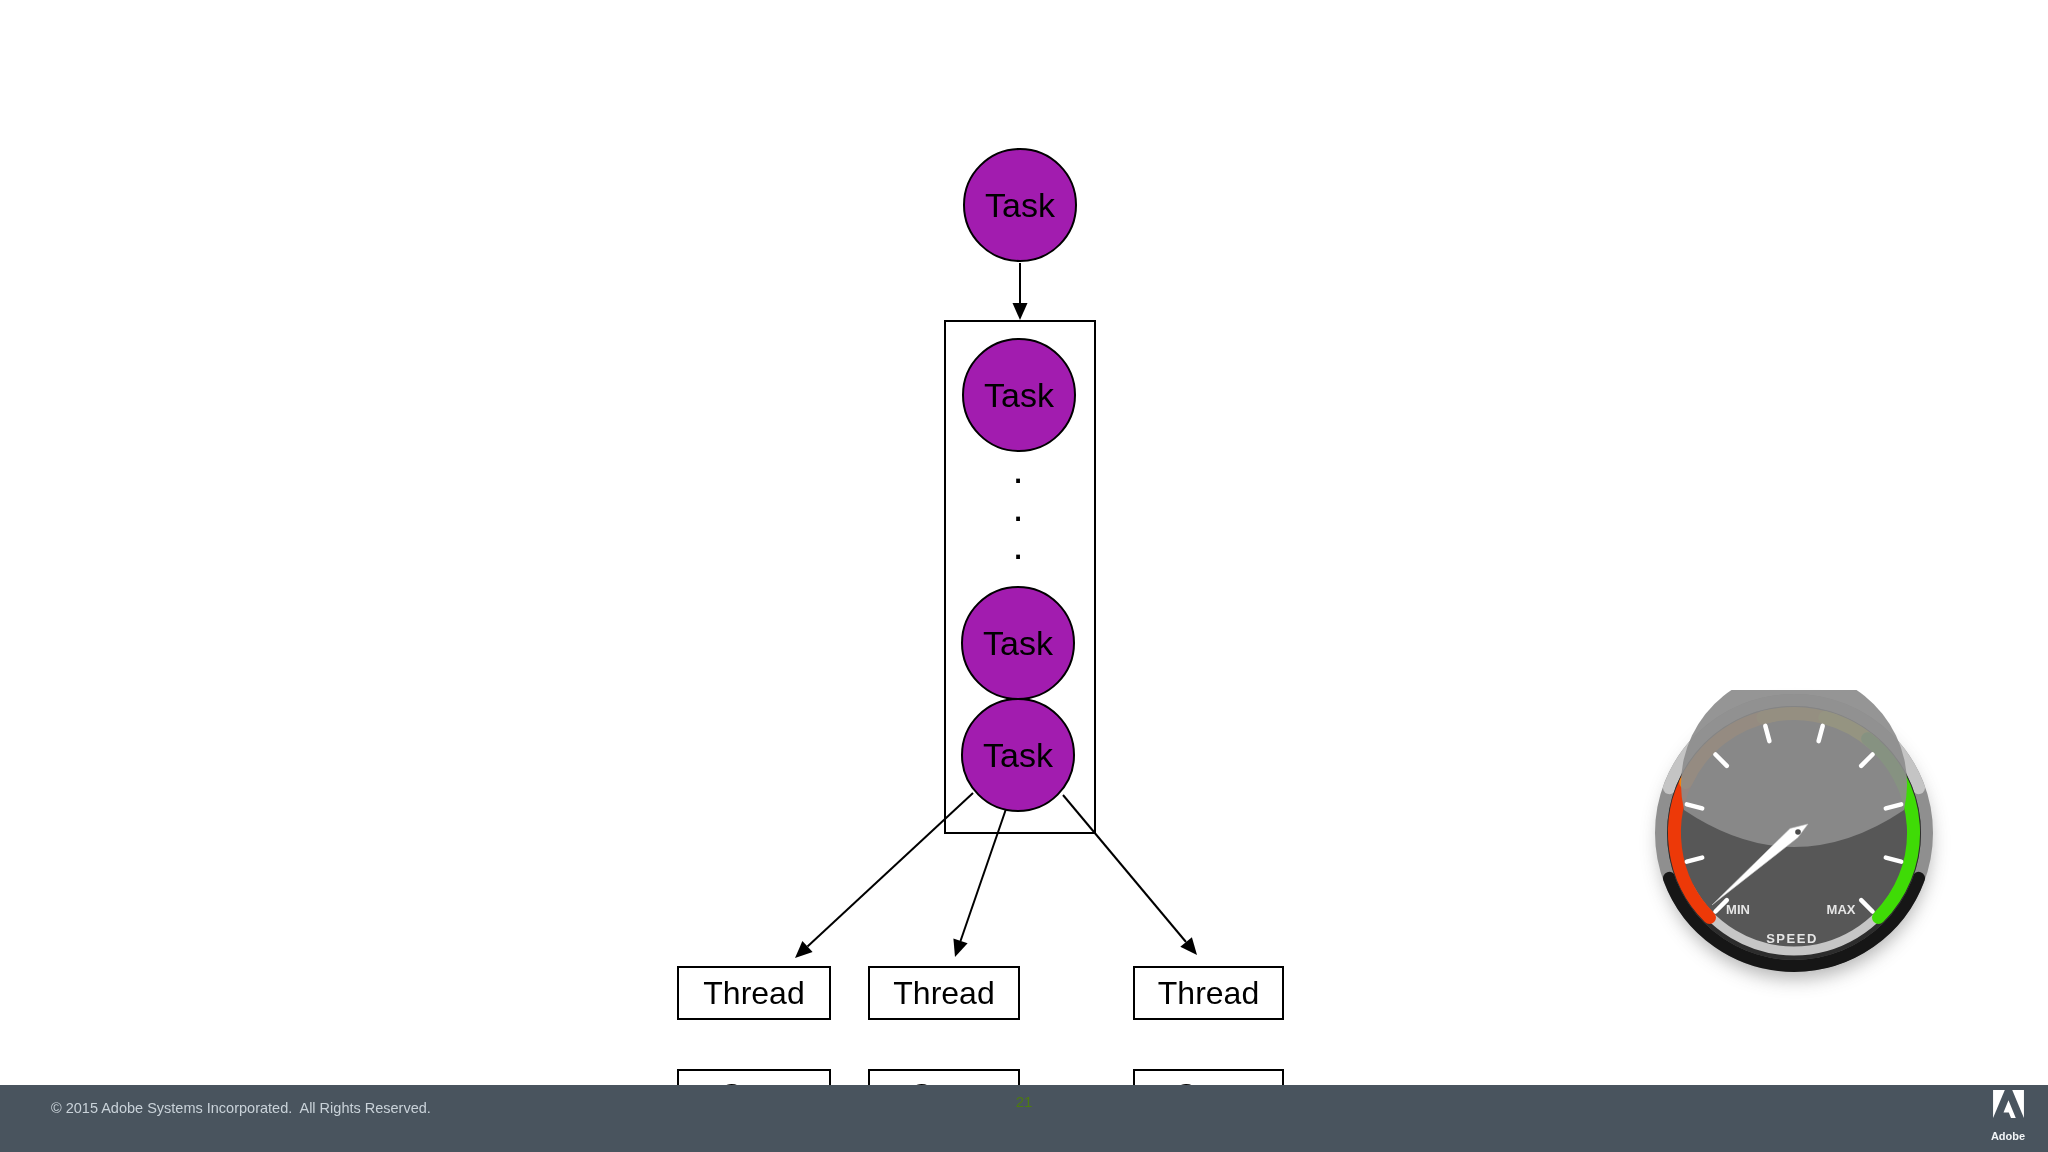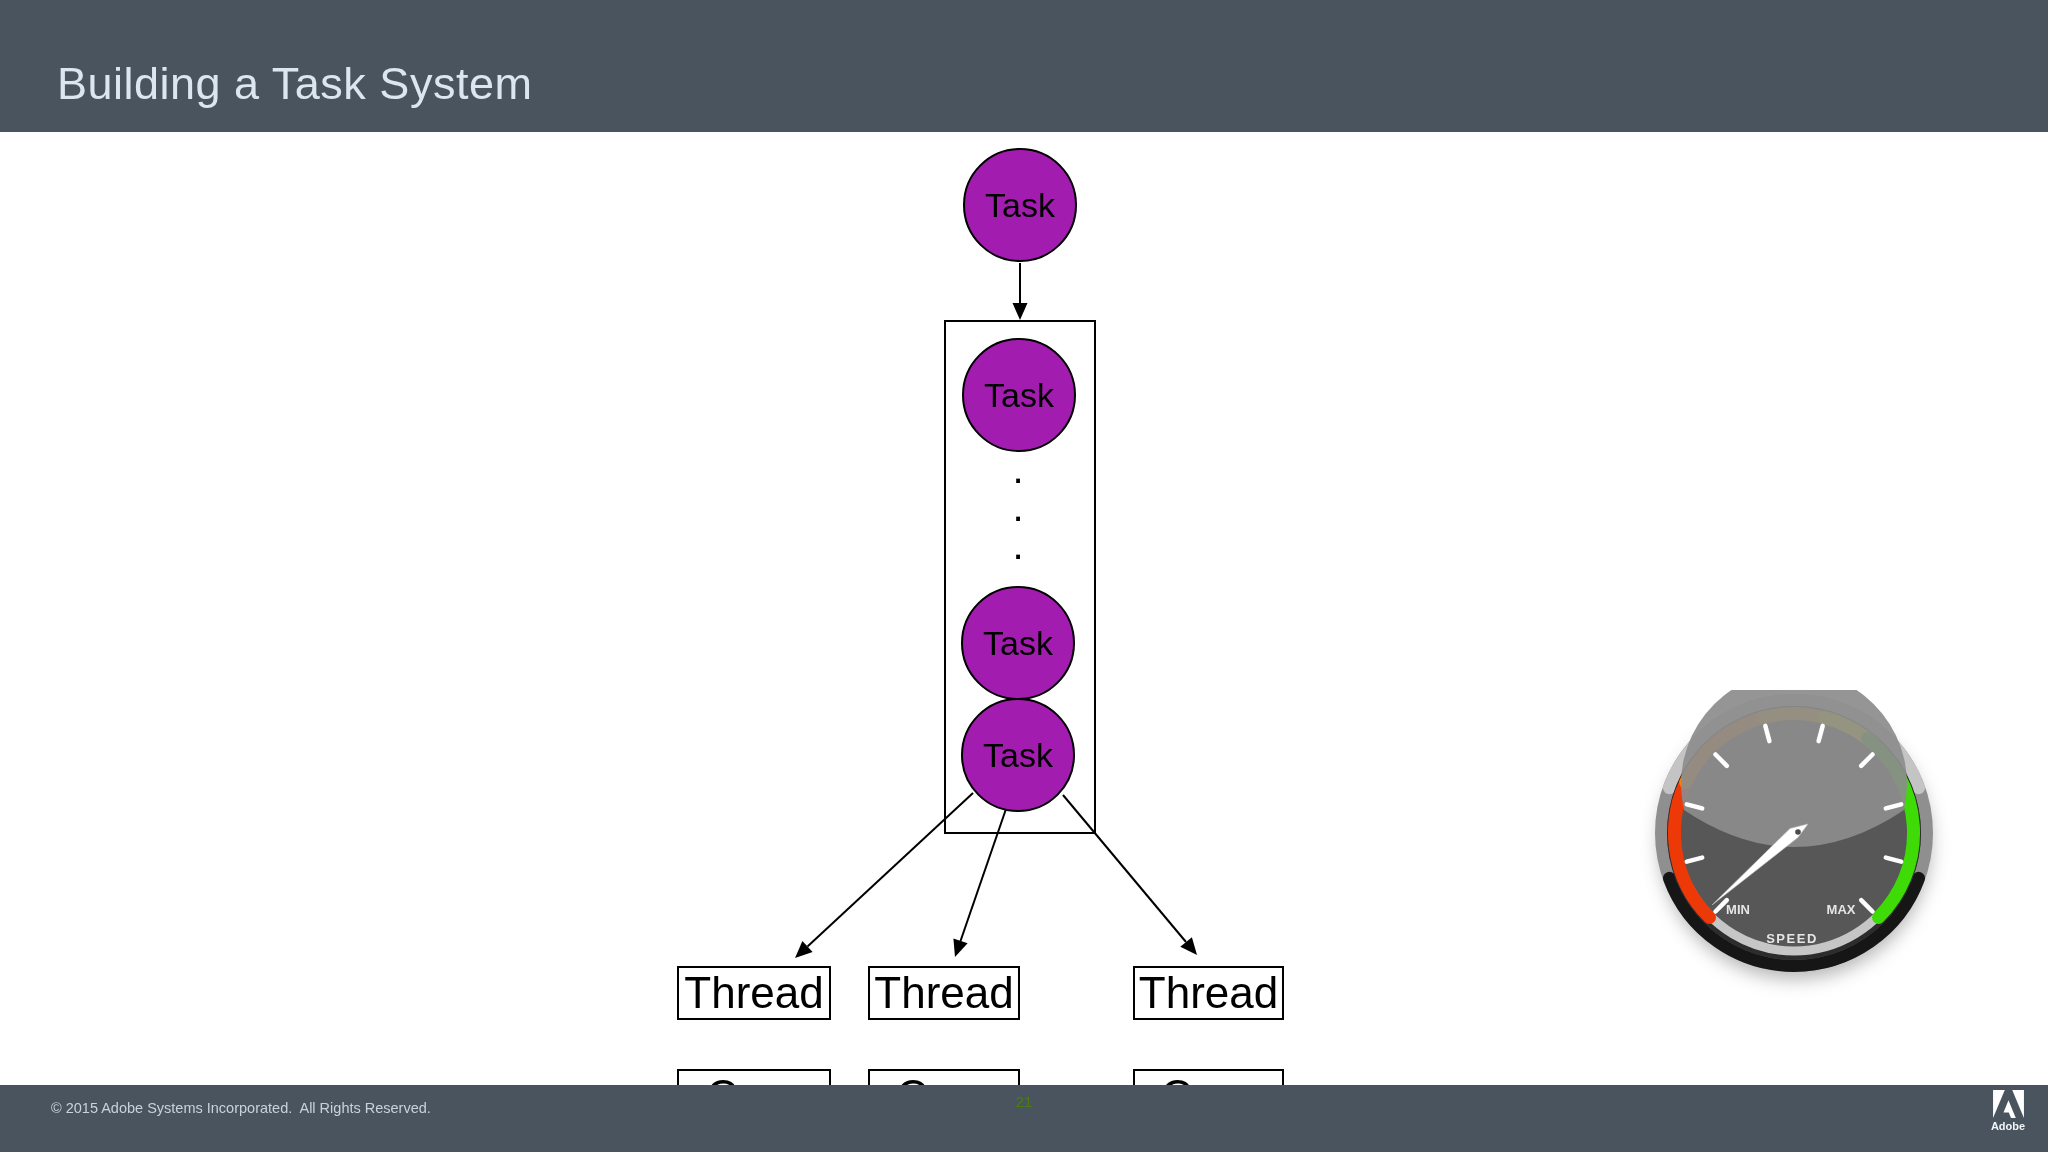--- a/index.html
+++ b/index.html
@@ -9,50 +9,47 @@
   
   .header{position:absolute;left:0;top:0;width:2048px;height:132px;background:#49545e;}
   .title{position:absolute;left:57px;top:58px;font-size:45px;line-height:52px;
          color:#dce6ee;font-weight:400;letter-spacing:.5px;}
   .footer{position:absolute;left:0;top:1085px;width:2048px;height:67px;background:#49545e;}
   .copyright{position:absolute;left:51px;top:1100px;font-size:14.5px;color:#c9d2d9;white-space:pre;}
   .pagenum{position:absolute;left:984px;top:1093px;width:80px;text-align:center;
            font-size:15px;color:#4d7c0f;}
   .brand{position:absolute;left:1984px;top:1090px;width:48px;text-align:center;}
   .brand svg{display:block;margin:0 auto;width:31px;height:28px;}
-  .brand .brandname{display:block;margin-top:2px;font-size:11px;font-weight:600;color:#f2f5f7;}
+  .brand .brandname{display:block;margin-top:12px;font-size:11px;font-weight:600;color:#f2f5f7;}
 
   
   .node-circle{position:absolute;width:110px;height:110px;border:2px solid #000;border-radius:50%;
                background:#a21caf;display:flex;align-items:center;justify-content:center;
                font-size:34px;color:#000;}
   .queue-rect{position:absolute;left:944px;top:320px;width:148px;height:510px;border:2px solid #000;}
   .node-box{position:absolute;height:50px;border:2px solid #000;background:#fff;
-            display:flex;align-items:center;justify-content:center;font-size:44px;color:#000;}
+            display:flex;align-items:center;justify-content:center;font-size:32px;color:#000;}
   .vdots{position:absolute;left:1002px;top:450px;width:32px;text-align:center;
          font-size:40px;line-height:38px;color:#000;white-space:pre-line;}
   .hdots{position:absolute;left:1040px;top:1075px;width:72px;text-align:center;
          font-size:40px;line-height:40px;color:#000;letter-spacing:0px;}
 
   .connector-layer{position:absolute;left:0;top:0;width:2048px;height:1152px;pointer-events:none;}
 
   
   .gauge-shadow{position:absolute;left:1659px;top:700px;width:272px;height:272px;border-radius:50%;
                 box-shadow:0 7px 18px rgba(70,70,70,0.4);}
   .gauge{position:absolute;left:1651px;top:690px;width:288px;height:288px;}
   .gauge text{font-family:"Liberation Sans",sans-serif;font-weight:bold;fill:#e6e6e6;}
 </style>
 </head>
 <body>
 
 <div class="slide">
 
-  <div class="header">
-    <div class="title">Building a Task System</div>
-  </div>
 
   <svg class="connector-layer" width="2048" height="1152" viewBox="0 0 2048 1152">
 
     <line x1="1020" y1="263" x2="1020" y2="304" stroke="#000" stroke-width="2"></line>
     <polygon points="1020,320 1012.5,303 1027.5,303" fill="#000"></polygon>
 
     <line x1="973" y1="793" x2="807.5" y2="946.4" stroke="#000" stroke-width="2"></line>
     <polygon points="795,958 802.4,940.9 812.6,951.9" fill="#000"></polygon>
 
     <line x1="1006" y1="809" x2="960.5" y2="941" stroke="#000" stroke-width="2"></line>

